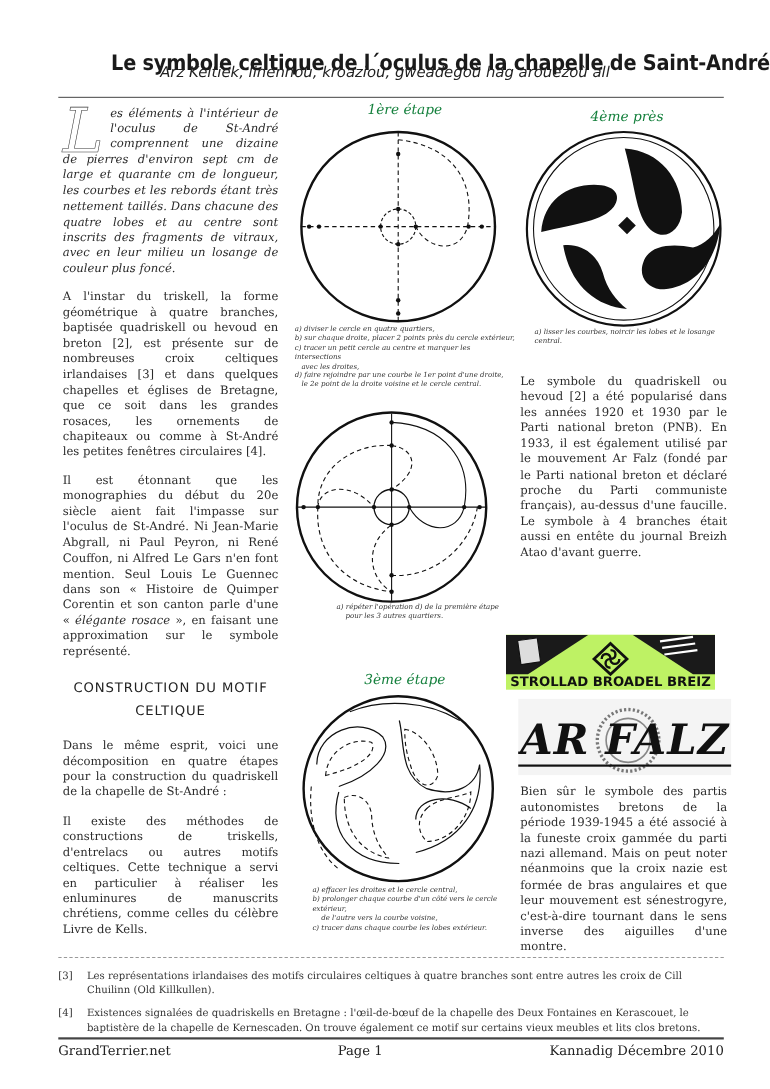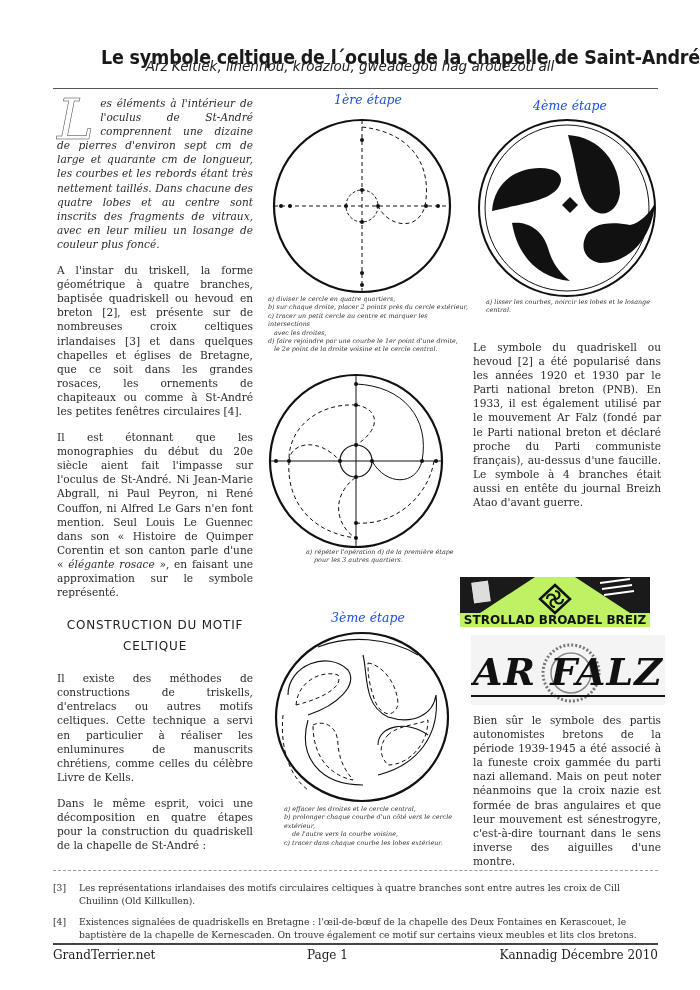--- a/index.html
+++ b/index.html
@@ -11,21 +11,21 @@
   .col { position:absolute; font-size:10.6px; line-height:14.1px; text-align:justify; color:#2a2a2a; }
   .col p { margin:0 0 12px 0; }
   .col-left { left:57px; top:96px; width:196px; }
   .intro { font-style:italic; }
   .dropcap { float:left; font-family:"DejaVu Serif", serif; font-style:italic; font-size:56px; line-height:44px; margin:2px 6px -4px 0; color:#333; -webkit-text-stroke:0.5px #333; color:transparent; }
   .section-h { text-align:center; font-family:"DejaVu Sans", sans-serif; font-size:12px; letter-spacing:0.8px; line-height:21px; margin:16px 0 14px 0 !important; color:#222; }
 
   .col-right { left:473px; top:340px; width:188px; }
 
   .fig { position:absolute; }
-  .fig-title { text-align:center; font-family:"DejaVu Serif", serif; font-style:italic; font-size:12.5px; color:#1d4ed8; }
+  .fig-title { text-align:center; font-family:"DejaVu Serif", serif; font-style:italic; font-size:12.5px; color:#15803d; }
   .fig-caption { font-family:"DejaVu Serif", serif; font-style:italic; font-size:6.4px; line-height:8.4px; color:#333; }
   .fig svg { display:block; }
 
   .footnotes { position:absolute; left:53px; top:870px; width:605px; }
   .fn-sep { border-top:1px dashed #999; margin-bottom:10px; }
   .fn { display:flex; font-size:9.2px; line-height:13.4px; color:#333; margin-bottom:7px; }
   .fn-num { width:26px; flex:none; }
   .rule-bottom { position:absolute; left:53px; width:605px; top:943px; border-top:2px solid #444; }
   .footer { position:absolute; left:53px; width:605px; top:948px; display:flex; justify-content:space-between; font-size:12px; color:#222; }
 
@@ -39,22 +39,22 @@
 <div class="hdr-sub">Arz Keltiek, linennoù, kroazioù, gweadegoù hag arouezoù all</div>
 <div class="rule-top"></div>
 
 <div class="col col-left">
   <p class="intro">
     <span class="dropcap">L</span><span>es éléments à l'intérieur de l'oculus de St-André comprennent une dizaine de pierres d'environ sept cm de large et quarante cm de longueur, les courbes et les rebords étant très nettement taillés. Dans chacune des quatre lobes et au centre sont inscrits des fragments de vitraux, avec en leur milieu un losange de couleur plus foncé.</span>
   </p>
   <p>A l'instar du triskell, la forme géométrique à quatre branches, baptisée quadriskell ou hevoud en breton [2], est présente sur de nombreuses croix celtiques irlandaises [3] et dans quelques chapelles et églises de Bretagne, que ce soit dans les grandes rosaces, les ornements de chapiteaux ou comme à St-André les petites fenêtres circulaires [4].</p>
   <p><span>Il est étonnant que les monographies du début du 20e siècle aient fait l'impasse sur l'oculus de St-André. Ni Jean-Marie Abgrall, ni Paul Peyron, ni René Couffon, ni Alfred Le Gars n'en font mention. Seul Louis Le Guennec dans son « Histoire de Quimper Corentin et son canton parle d'une « </span><i>élégante rosace</i><span> », en faisant une approximation sur le symbole représenté.</span></p>
   <p class="section-h">CONSTRUCTION DU MOTIF CELTIQUE</p>
+  <p>Dans le même esprit, voici une décomposition en quatre étapes pour la construction du quadriskell de la chapelle de St-André :</p>
   <p>Il existe des méthodes de constructions de triskells, d'entrelacs ou autres motifs celtiques. Cette technique a servi en particulier à réaliser les enluminures de manuscrits chrétiens, comme celles du célèbre Livre de Kells.</p>
-  <p>Dans le même esprit, voici une décomposition en quatre étapes pour la construction du quadriskell de la chapelle de St-André :</p>
 </div>
 
 <div class="fig" style="left:268px; top:92px; width:200px;">
   <div class="fig-title">1ère étape</div>
   <svg width="200" height="188" viewBox="0 0 200 188">
     <ellipse cx="94" cy="99" rx="88" ry="86" fill="none" stroke="#111" stroke-width="2.2"></ellipse>
     <line x1="94" y1="13" x2="94" y2="185" stroke="#111" stroke-width="1" stroke-dasharray="4,3"></line>
     <line x1="6" y1="99" x2="182" y2="99" stroke="#111" stroke-width="1" stroke-dasharray="4,3"></line>
     <circle cx="94" cy="99" r="16" fill="none" stroke="#111" stroke-width="1" stroke-dasharray="3,2"></circle>
     <path d="M94 20 C140 25 165 55 157 99 C150 125 120 120 110 99" fill="none" stroke="#111" stroke-width="1" stroke-dasharray="4,3"></path>
@@ -135,21 +135,21 @@
   </svg>
   <div class="fig-caption" style="padding-left:16px">
     <div>a) effacer les droites et le cercle central,</div>
     <div>b) prolonger chaque courbe d'un côté vers le cercle extérieur,</div>
     <div style="padding-left:8px">    de l'autre vers la courbe voisine,</div>
     <div>c) tracer dans chaque courbe les lobes extérieur.</div>
   </div>
 </div>
 
 <div class="fig" style="left:470px; top:98px; width:200px;">
-  <div class="fig-title">4ème étape</div>
+  <div class="fig-title">4ème près</div>
   <svg width="200" height="185" viewBox="0 0 200 185">
     <ellipse cx="97" cy="95" rx="88" ry="88" fill="none" stroke="#111" stroke-width="2"></ellipse>
     <ellipse cx="97" cy="95" rx="82" ry="83" fill="none" stroke="#111" stroke-width="1"></ellipse>
     <g fill="#111">
       <path d="M98 22 C130 24 150 50 150 80 C148 100 130 108 118 92 C108 78 108 60 98 22 Z"></path>
       <path d="M22 98 C24 70 45 55 70 55 C90 55 95 65 88 75 C78 88 55 90 22 98 Z"></path>
       <path d="M42 110 C55 108 72 115 78 135 C82 150 90 160 100 168 C70 165 48 145 42 110 Z"></path>
       <path d="M115 125 C120 110 140 108 160 112 C170 110 180 100 185 90 C182 125 160 150 130 150 C118 148 110 138 115 125 Z"></path>
       <path d="M92 92 L100 84 L108 92 L100 100 Z"></path>
     </g>

